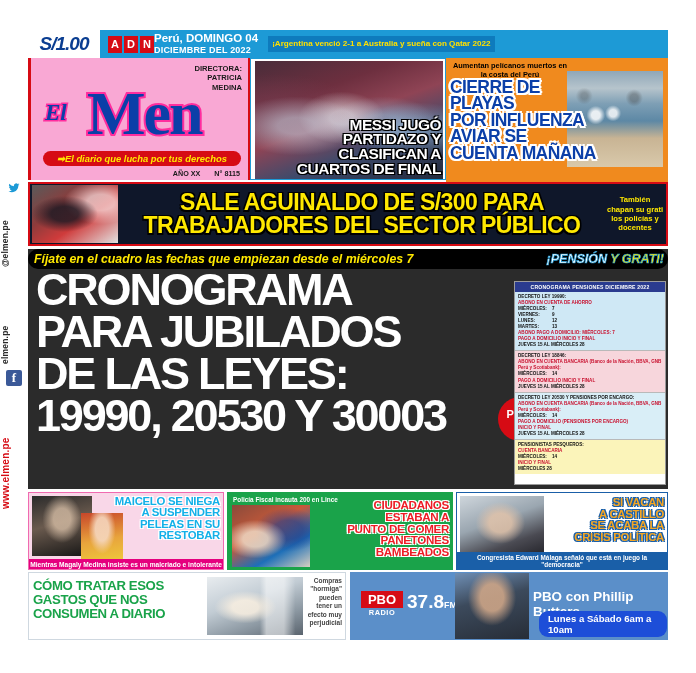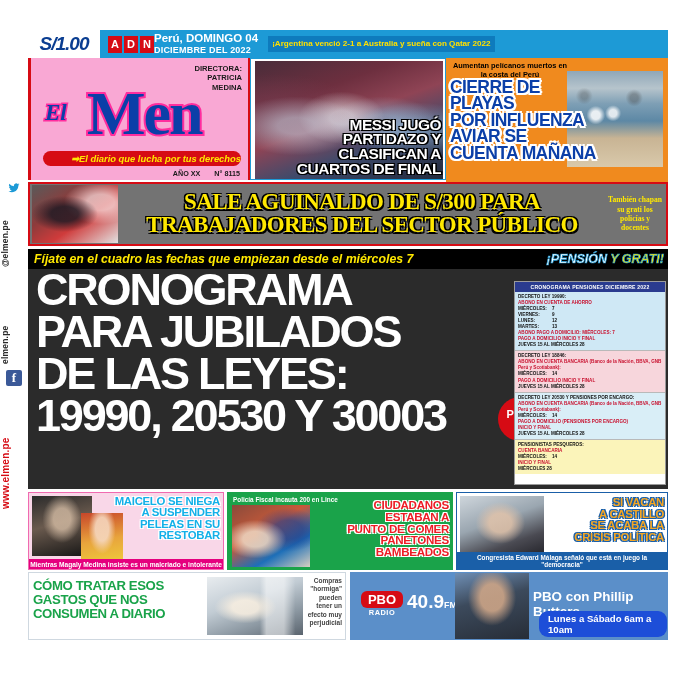--- a/index.html
+++ b/index.html
@@ -46,21 +46,21 @@
      font-size:7.6px; font-weight:800; line-height:1.25; }
   .logo { position:absolute; left:8px; top:16px; width:206px; height:74px; }
   .logo .el { position:absolute; left:6px; top:26px; font-size:23px; font-weight:800;
      font-style:italic; color:#0b3fa8; -webkit-text-stroke:3px #ff2d9e; paint-order:stroke fill;
      font-family:"Liberation Serif", serif; }
   .logo .men { position:absolute; left:48px; top:4px; font-size:62px; font-weight:800;
      color:#0b3fa8; -webkit-text-stroke:4px #ff2d9e; paint-order:stroke fill; letter-spacing:-2px;
      font-family:"Liberation Serif", serif; }
   .slogan { position:absolute; left:12px; top:93px; width:198px; height:15px;
      background:#d60b14; border-radius:8px; color:#ffe800; font-size:9.4px; font-weight:800;
-     line-height:15px; text-align:right; font-style:italic; }
+     line-height:15px; text-align:center; font-style:italic; }
   .anio { position:absolute; right:8px; bottom:2px; font-size:7.2px; font-weight:800; color:#1a1a1a;}
   .anio b { margin-left:12px; }
 
   
   .messi { position:absolute; left:250px; top:58px; width:196px; height:122px;
      background:#ffffff; overflow:hidden; border:1px solid #1d9ad6; }
   .messi-photo { position:absolute; left:4px; top:2px; width:188px; height:118px;
      background:linear-gradient(160deg,#4a2d3a 0%,#6d2f3f 28%,#8f4455 48%,#3e4a6b 70%,#222a3c 100%); }
   .messi-photo:after { content:""; position:absolute; inset:0;
      background:
@@ -86,36 +86,36 @@
        radial-gradient(circle at 48% 44%, rgba(255,255,255,.8) 0 5%, transparent 11%),
        radial-gradient(circle at 70% 28%, rgba(60,60,60,.35) 0 4%, transparent 9%),
        radial-gradient(circle at 18% 26%, rgba(60,60,60,.3) 0 3%, transparent 8%); }
   .playas-txt { position:absolute; left:3px; top:20px; width:216px; color:#0b3fa8;
      font-size:17.5px; font-weight:800; line-height:.94; letter-spacing:-.6px;
      text-shadow:-1.6px -1.6px 0 #fff,1.6px -1.6px 0 #fff,-1.6px 1.6px 0 #fff,1.6px 1.6px 0 #fff,
                  0 2.4px 0 #fff, 2.4px 0 0 #fff, -2.4px 0 0 #fff; }
 
   
   .aguinaldo { position:absolute; left:28px; top:182px; width:640px; height:64px;
-     background:#737373; border:2px solid #d60b14; display:flex; align-items:center;font-family:Liberation Serif, serif; }
+     background:#0f172a; border:2px solid #d60b14; display:flex; align-items:center; }
   .agui-photo { width:86px; height:58px; margin-left:2px; flex:0 0 auto;
      background:linear-gradient(145deg,#5a5a5a 0%,#8d3b3b 35%,#cf3b3b 60%,#e2e2e2 100%); position:relative;}
   .agui-photo:after { content:""; position:absolute; inset:0;
      background:radial-gradient(ellipse at 38% 50%, rgba(25,25,35,.8) 0 18%, transparent 44%),
                 radial-gradient(ellipse at 80% 30%, rgba(255,255,255,.6) 0 14%, transparent 38%);}
   .agui-txt { flex:1; text-align:center; color:#ffe800; font-size:23px; font-weight:800;
      line-height:.98; letter-spacing:-.6px;
      text-shadow:-1.5px -1.5px 0 #000,1.5px -1.5px 0 #000,-1.5px 1.5px 0 #000,1.5px 1.5px 0 #000; }
   .agui-side { width:60px; flex:0 0 auto; color:#ffe800; font-size:7.6px; font-weight:800;
      line-height:1.25; text-align:center; padding-right:2px; }
 
   
   .mainwrap { position:absolute; left:28px; top:249px; width:640px; height:240px; background:#2b2b2b; }
   .fijate { position:absolute; left:0; top:0; width:640px; height:20px; background:#000;
-     display:flex; align-items:center; }
+     display:flex; align-items:center;border-radius:10px; }
   .fijate-t { color:#ffe800; font-size:12.3px; font-weight:800; font-style:italic;
      padding-left:6px; white-space:nowrap; }
   .pension { margin-left:auto; margin-right:4px; font-size:12.5px; font-weight:800;
      font-style:italic; color:#ffffff; -webkit-text-stroke:.7px #1d9ad6; }
   .pension .grati { color:#ffe800; -webkit-text-stroke:.7px #1d9ad6; }
   .bighead { position:absolute; left:8px; top:20px; width:470px; color:#fff;
      font-size:45px; font-weight:800; line-height:.93; letter-spacing:-2.2px; }
   .pagbadge { position:absolute; left:470px; top:148px; width:44px; height:44px;
      border-radius:50%; background:#d60b14; color:#fff; text-align:center;
      font-size:11px; font-weight:800; line-height:1.0; padding-top:12px; }
@@ -185,21 +185,21 @@
      background:linear-gradient(160deg,#e8ecef 0%,#c2ccd4 40%,#8e9aa4 70%,#5a646e 100%);}
   .gas-photo:after{content:"";position:absolute;inset:0;
      background:radial-gradient(ellipse at 40% 52%, rgba(250,240,225,.85) 0 16%, transparent 38%),
                 linear-gradient(90deg, transparent 55%, rgba(255,255,255,.55) 62% 80%, transparent 92%);}
   .gas-side { position:absolute; right:3px; top:4px; width:40px; text-align:right; color:#444;
      font-size:6.5px; font-weight:800; line-height:1.3; }
 
   .c-pbo { flex:1; background:#5b8fc9; border:1px solid #5b8fc9; position:relative; overflow:hidden; }
   .pbo-logo { position:absolute; left:10px; top:18px; width:42px; }
   .pbo-logo .b1 { background:#d60b14; color:#fff; font-size:13px; font-weight:800;
-     text-align:center; line-height:17px; height:17px;border-radius:6px; }
+     text-align:center; line-height:17px; height:17px; }
   .pbo-logo .b2 { color:#fff; font-size:7.4px; font-weight:800; text-align:center; letter-spacing:.5px;}
   .pbo-freq { position:absolute; left:56px; top:18px; color:#fff; font-size:19px; font-weight:800; }
   .pbo-freq small { font-size:9px; }
   .pbo-photo { position:absolute; left:104px; top:0; width:74px; height:68px;
      background:linear-gradient(165deg,#6f8fb5 0%,#3c4a5c 40%,#262c36 100%);}
   .pbo-photo:after{content:"";position:absolute;inset:0;
      background:radial-gradient(ellipse at 50% 36%, rgba(205,165,135,.9) 0 22%, transparent 46%);}
   .pbo-t1 { position:absolute; left:182px; top:16px; color:#fff; font-size:13.4px; font-weight:800; }
   .pbo-t2 { position:absolute; left:188px; top:38px; background:#1d4ed8; color:#fff;
      font-size:9.6px; font-weight:700; padding:2px 9px; border-radius:9px; }
@@ -386,21 +386,21 @@
       <div class="gas-photo"></div>
       <div class="gas-side">Compras "hormiga" pueden tener un efecto muy perjudicial</div>
     </div>
 
     <div class="card c-pbo">
       <div class="pbo-logo">
         <div class="b1">PBO</div>
         <div class="b2">RADIO</div>
       </div>
       <div class="pbo-freq">
-        <span>40.9</span><small>FM</small>
+        <span>37.8</span><small>FM</small>
       </div>
       <div class="pbo-photo"></div>
       <div class="pbo-t1">PBO con Phillip Butters</div>
       <div class="pbo-t2">Lunes a Sábado 6am a 10am</div>
     </div>
   </div>
 
 </div>
 
 </body></html>

